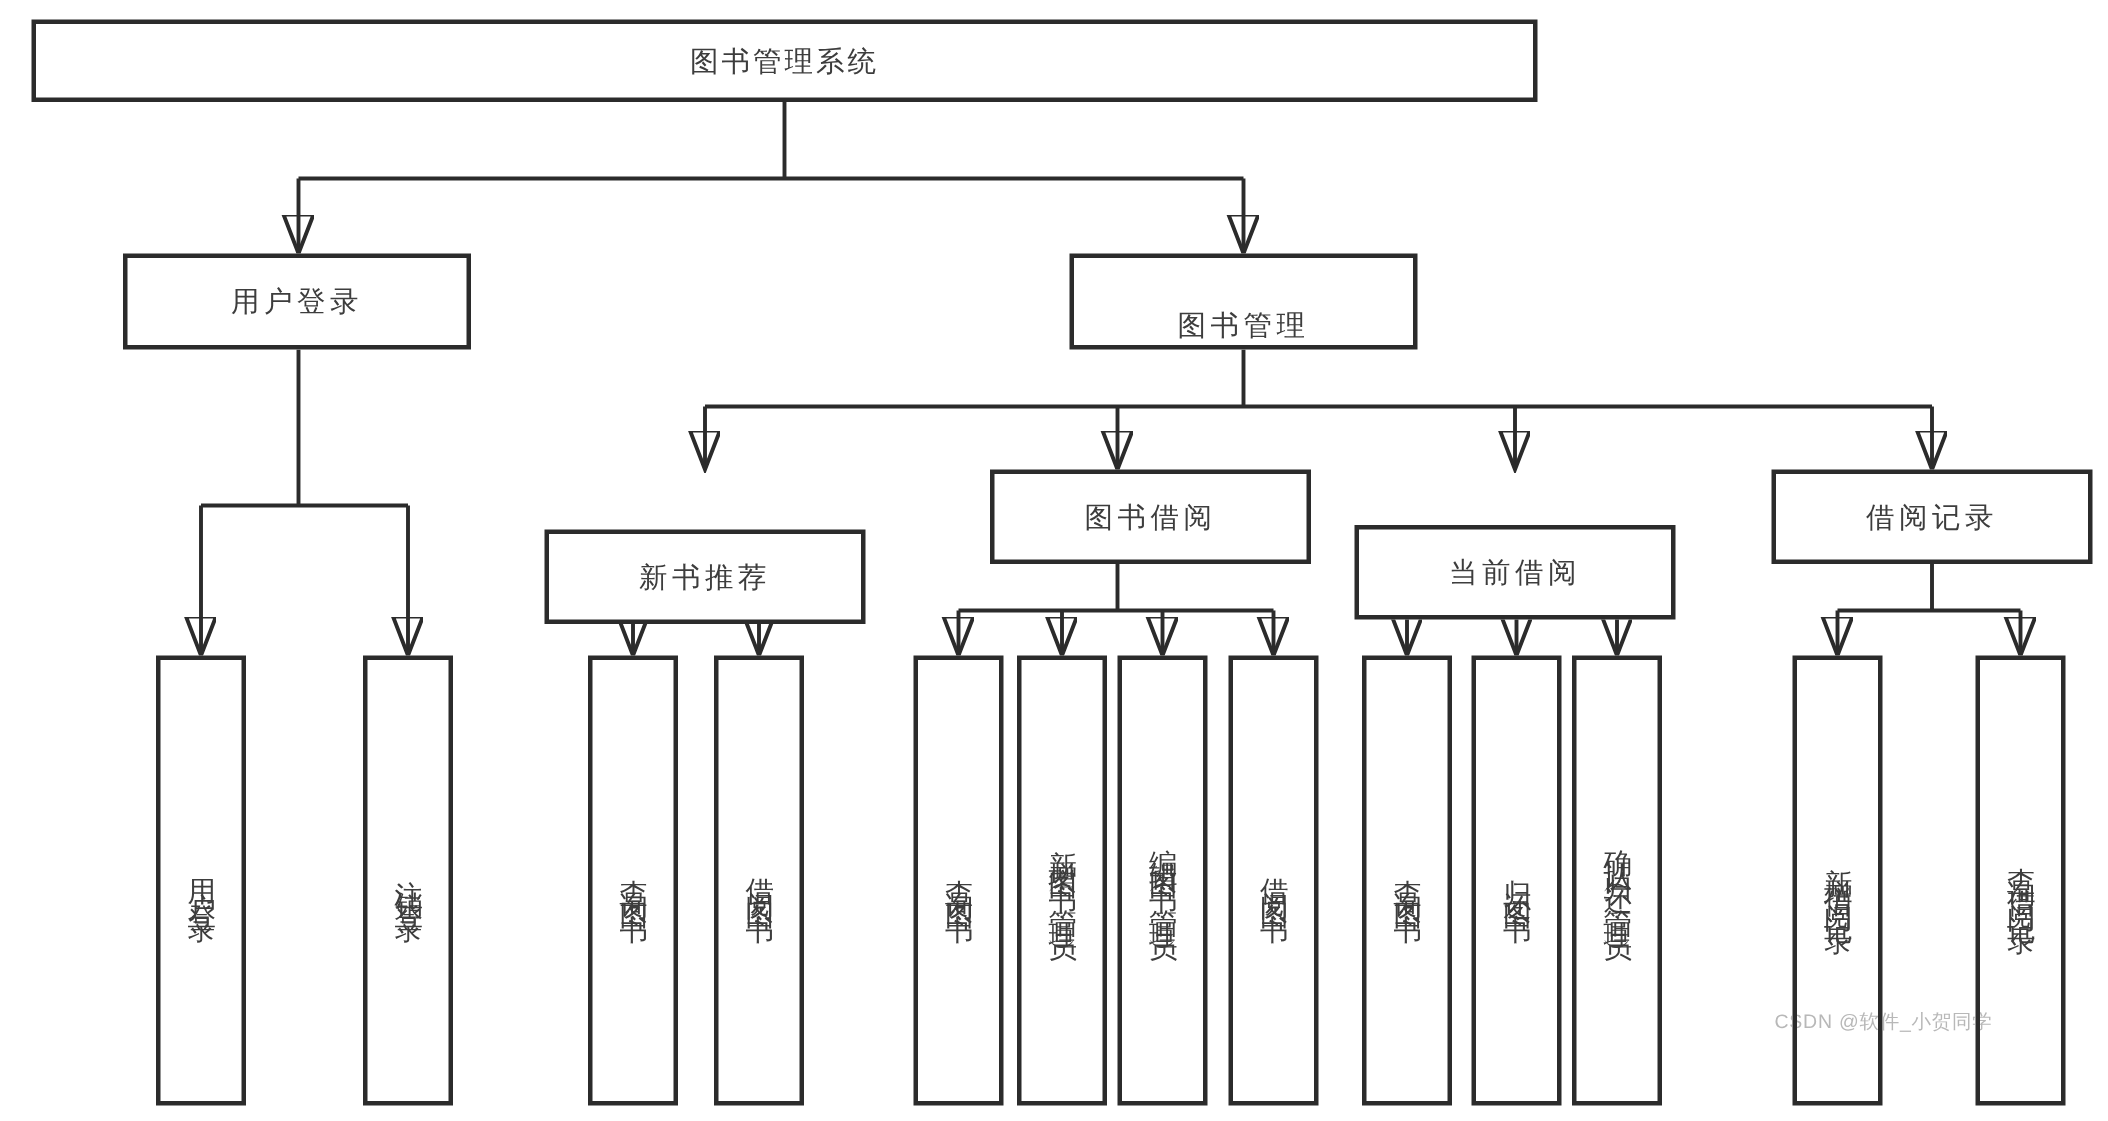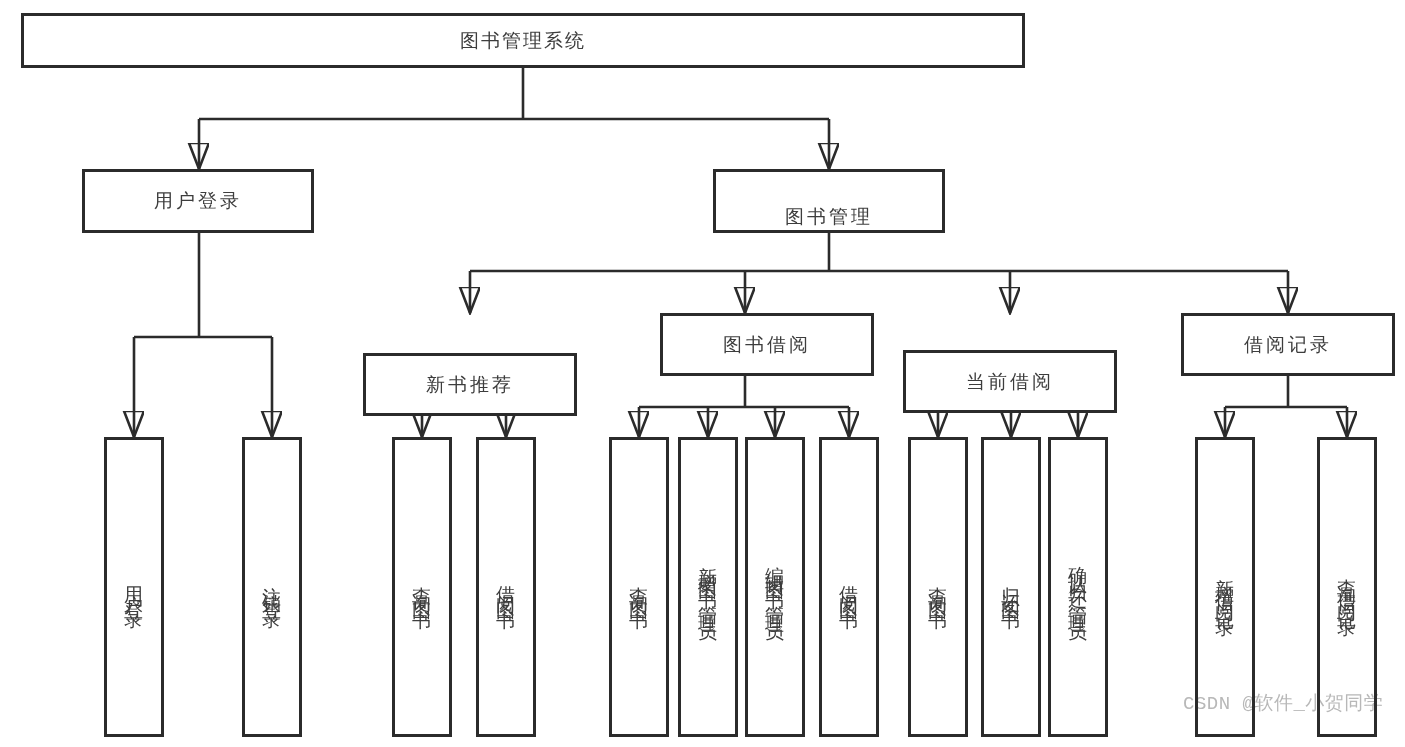--- a/index.html
+++ b/index.html
@@ -15,23 +15,23 @@
     box-sizing:border-box;display:flex;align-items:center;justify-content:center;
     color:var(--text);
   }
   .hlabel{font-size:19px;letter-spacing:3px;white-space:nowrap;}
   .root .hlabel{letter-spacing:2px;}
   .vbox span{
     writing-mode:vertical-rl;text-orientation:mixed;
     font-size:19px;letter-spacing:8px;line-height:1;white-space:nowrap;
   }
   .watermark{
-    position:absolute;z-index:5;left:1183px;top:690px;
-    font-size:19px;color:var(--wm);white-space:nowrap;
-    mix-blend-mode:darken;letter-spacing:0.5px;font-family:Liberation Mono, monospace;
+    position:absolute;z-index:5;left:1183px;top:672px;
+    font-size:13px;color:var(--wm);white-space:nowrap;
+    mix-blend-mode:darken;letter-spacing:0.5px;
   }
 </style>
 </head>
 <body>
 
 <div class="stage" style="--line: #2b2b2b; --text: #3d3d3d; --wm: #b8b8b8;">
 
   <svg class="wires" width="1405" height="747" viewBox="0 0 1405 747" aria-hidden="true">
     <defs>
       <marker id="ah" markerUnits="userSpaceOnUse" markerWidth="28" markerHeight="22" refX="26" refY="10" orient="auto">

